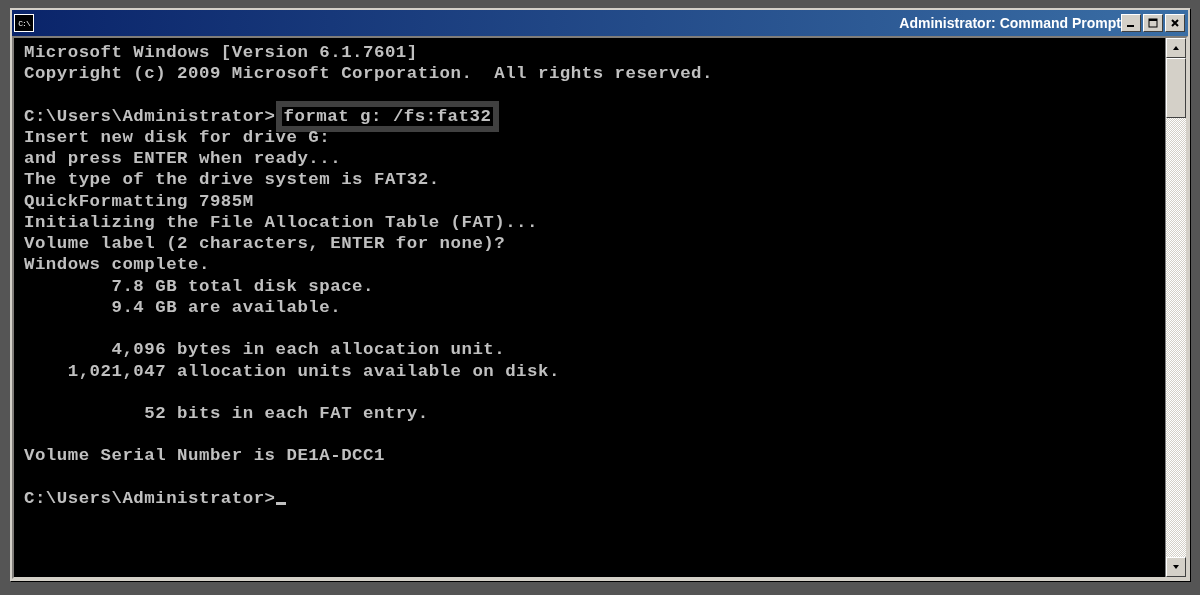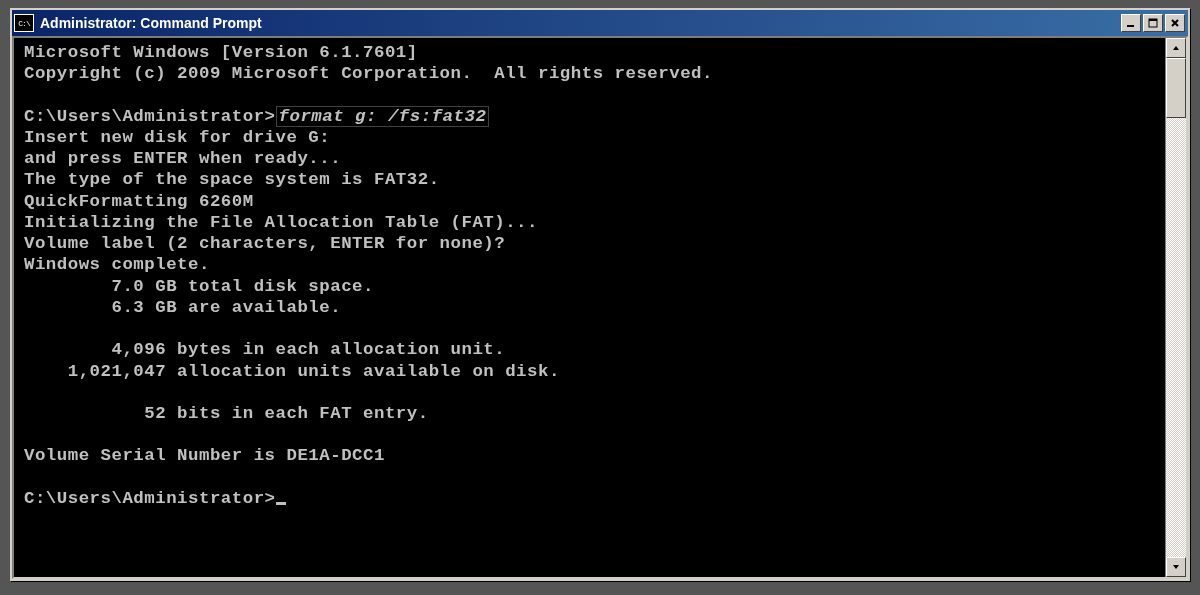--- a/index.html
+++ b/index.html
@@ -39,21 +39,21 @@
       display: flex;
       align-items: center;
       justify-content: center;
       font-size: 8px;
       color: #fff;
       margin-right: 4px;
       font-family: "Courier New", monospace;
       font-weight: normal;
       letter-spacing: -1px;
     }
-    .title-text { flex: 1; padding-left: 2px; }
+    .title-text { flex: 1; padding-left: 2px; text-align: right; }
     .controls { display: flex; gap: 2px; margin-right: 1px; }
     .ctrl-btn {
       width: 20px;
       height: 18px;
       background: #d4d0c8;
       border-top: 1px solid #fff;
       border-left: 1px solid #fff;
       border-right: 1px solid #404040;
       border-bottom: 1px solid #404040;
       display: flex;
@@ -80,23 +80,22 @@
       color: #c0c0c0;
       font-size: 17.4px;
       line-height: 1.22;
       padding: 4px 6px 4px 10px;
       white-space: pre;
       font-weight: bold;
       letter-spacing: 0.5px;
       overflow: hidden;
     }
     .highlighted {
-      border: 1px solid #404040;
+      border: 6px solid #404040;
       padding: 0 2px;
-      font-style: italic;
     }
     .cursor {
       display: inline-block;
       width: 10px;
       height: 3px;
       background: #c0c0c0;
       vertical-align: baseline;
       position: relative;
       top: 2px;
     }
@@ -164,27 +163,27 @@
       </div>
     </div>
   </div>
   <div class="client">
     <div class="console"><span>Microsoft Windows [Version 6.1.7601]</span>
 <span>Copyright (c) 2009 Microsoft Corporation.  All rights reserved.</span>
 <span></span>
 <span>C:\Users\Administrator&gt;</span><span class="highlighted">format g: /fs:fat32</span>
 <span>Insert new disk for drive G:</span>
 <span>and press ENTER when ready...</span>
-<span>The type of the space system is FAT32.</span>
-<span>QuickFormatting 6260M</span>
+<span>The type of the drive system is FAT32.</span>
+<span>QuickFormatting 7985M</span>
 <span>Initializing the File Allocation Table (FAT)...</span>
 <span>Volume label (2 characters, ENTER for none)?</span>
 <span>Windows complete.</span>
-<span>        7.0 GB total disk space.</span>
-<span>        6.3 GB are available.</span>
+<span>        7.8 GB total disk space.</span>
+<span>        9.4 GB are available.</span>
 <span></span>
 <span>        4,096 bytes in each allocation unit.</span>
 <span>    1,021,047 allocation units available on disk.</span>
 <span></span>
 <span>           52 bits in each FAT entry.</span>
 <span></span>
 <span>Volume Serial Number is DE1A-DCC1</span>
 <span></span>
 <span>C:\Users\Administrator&gt;</span><span class="cursor"></span></div>
     <div class="scrollbar">

